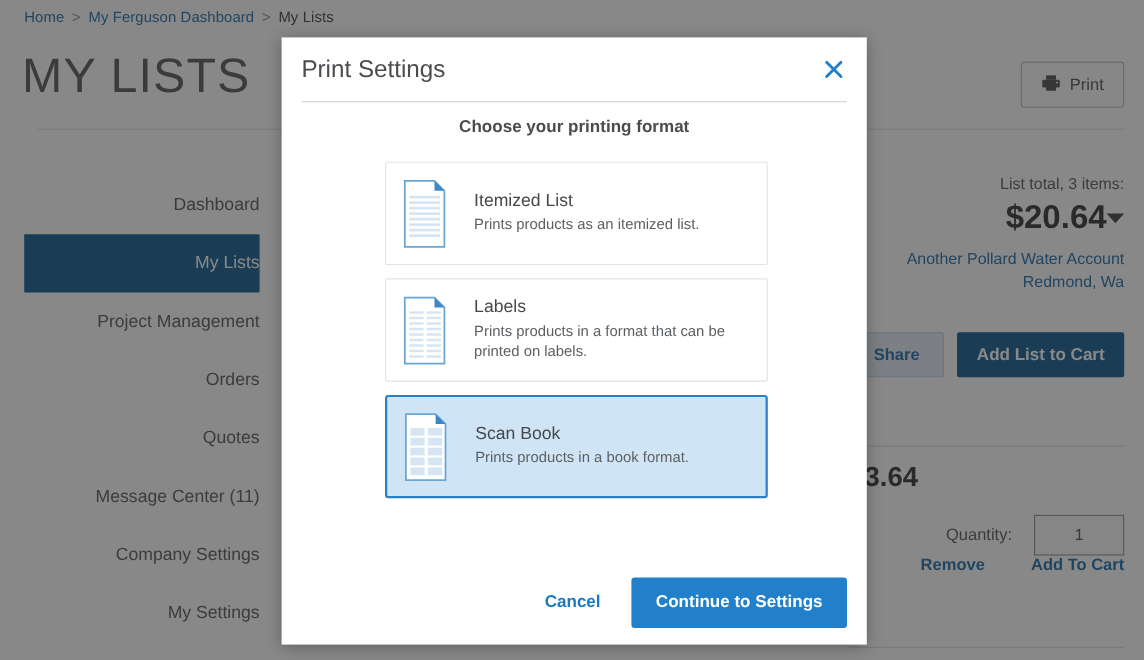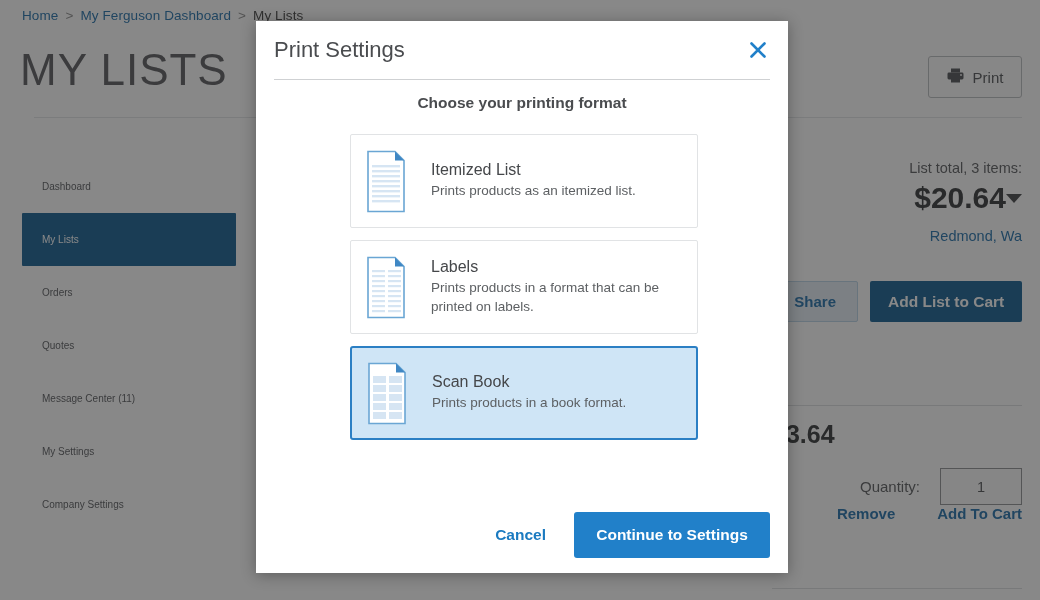--- a/index.html
+++ b/index.html
@@ -44,21 +44,21 @@
 
   .divider-top {
     position:absolute; left:34px; top:117px; right:18px; height:1px;
     background:#e3e4e6;
   }
 
   
   #sidebar { position:absolute; left:22px; top:160px; width:214px; }
   .nav-item {
     height:53px; display:flex; align-items:center;
-    padding-left:20px; font-size:10px; color:#54565a;
+    padding-left:20px; font-size:16px; color:#54565a;justify-content:flex-end;
   }
   .nav-item.active {
     background:#0d5a8e; color:#ffffff;
     border-radius:1px;
   }
 
   
   #rail { position:absolute; right:18px; top:160px; width:250px; text-align:right; }
   .rail-label { font-size:14.5px; color:#55575a; }
   .rail-total {
@@ -114,21 +114,21 @@
   }
 
   
   #overlay {
     position:absolute; inset:0;
     background:rgba(38,38,38,0.55);
   }
 
   
   #modal {
-    position:absolute; left:256px; top:21px;
+    position:absolute; left:256px; top:34px;
     width:532px; height:552px;
     background:#ffffff;
     box-shadow:0 2px 14px rgba(0,0,0,.32);
   }
   .modal-head {
     position:relative; height:58px;
     padding:0 18px 0 18px;
     display:flex; align-items:center;
   }
   .modal-title {
@@ -204,43 +204,47 @@
   <div class="divider-top"></div>
 
   <div id="sidebar">
     <div class="nav-item">
         <span>Dashboard</span>
       </div>
     <div class="nav-item active">
         <span>My Lists</span>
       </div>
     <div class="nav-item">
+        <span>Project Management</span>
+      </div>
+    <div class="nav-item">
         <span>Orders</span>
       </div>
     <div class="nav-item">
         <span>Quotes</span>
       </div>
     <div class="nav-item">
         <span>Message Center (11)</span>
       </div>
     <div class="nav-item">
+        <span>Company Settings</span>
+      </div>
+    <div class="nav-item">
         <span>My Settings</span>
-      </div>
-    <div class="nav-item">
-        <span>Company Settings</span>
       </div>
   </div>
 
   <div id="rail">
     <div class="rail-label">List total, 3 items:</div>
     <div class="rail-total">
       <span>$20.64</span>
       <span class="caret-down"></span>
     </div>
     <div class="rail-acct">
+      <div>Another Pollard Water Account</div>
       <div>Redmond, Wa</div>
     </div>
     <div class="rail-actions">
       <div class="btn-share">
           <span>Share</span>
         </div>
       <div class="btn-addlist">
           <span>Add List to Cart</span>
         </div>
     </div>

